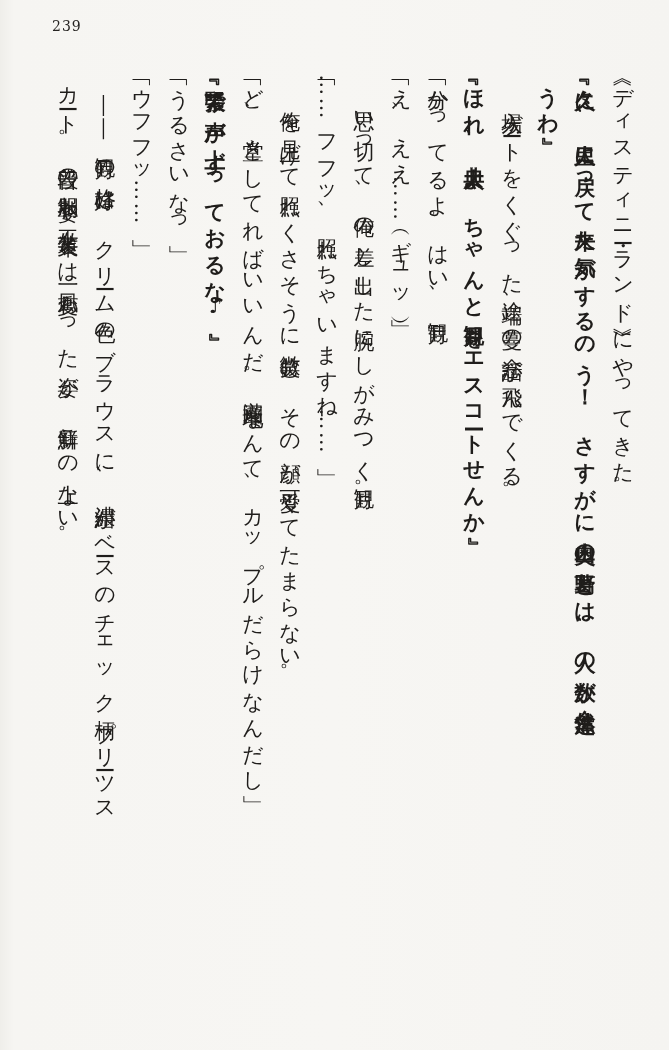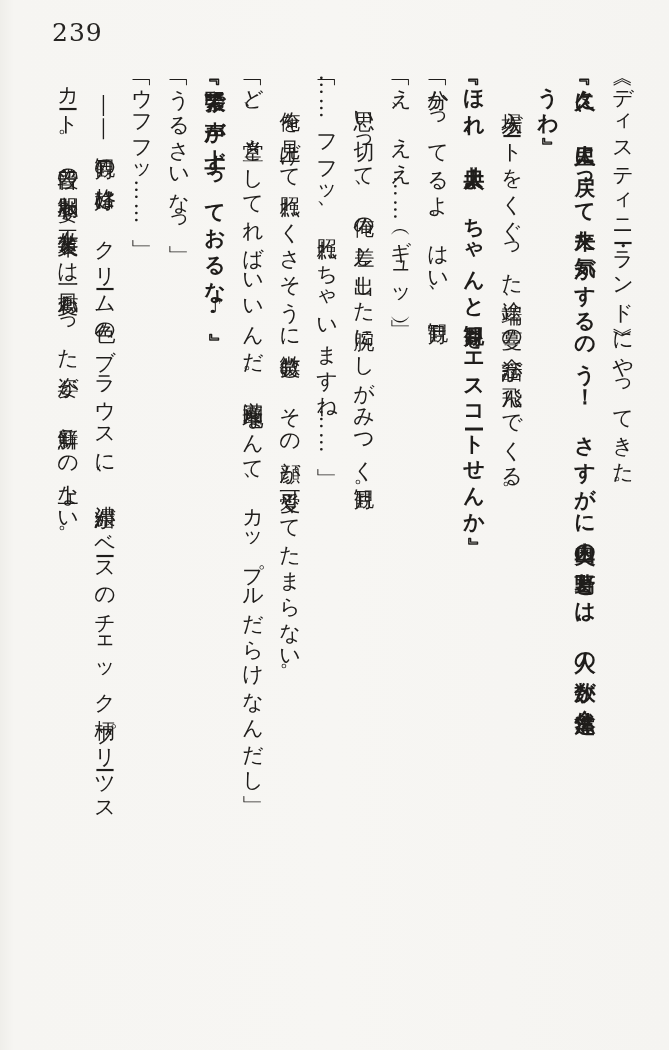--- a/index.html
+++ b/index.html
@@ -16,21 +16,21 @@
   .page {
     position: relative;
     width: 669px;
     height: 1050px;
     background: linear-gradient(90deg, #efeeea 0px, #f6f5f2 14px, #f7f6f3 50%, #f5f4f1 100%);
   }
   .page-number {
     position: absolute;
     left: 52px;
     top: 18px;
-    font-size: 25px;
+    font-size: 14px;
     letter-spacing: 1px;
     color: #262422;
   }
   .text-block {
     position: absolute;
     top: 72px;
     right: 28px;
     width: 594px;
     height: 932px;
     writing-mode: vertical-rl;

